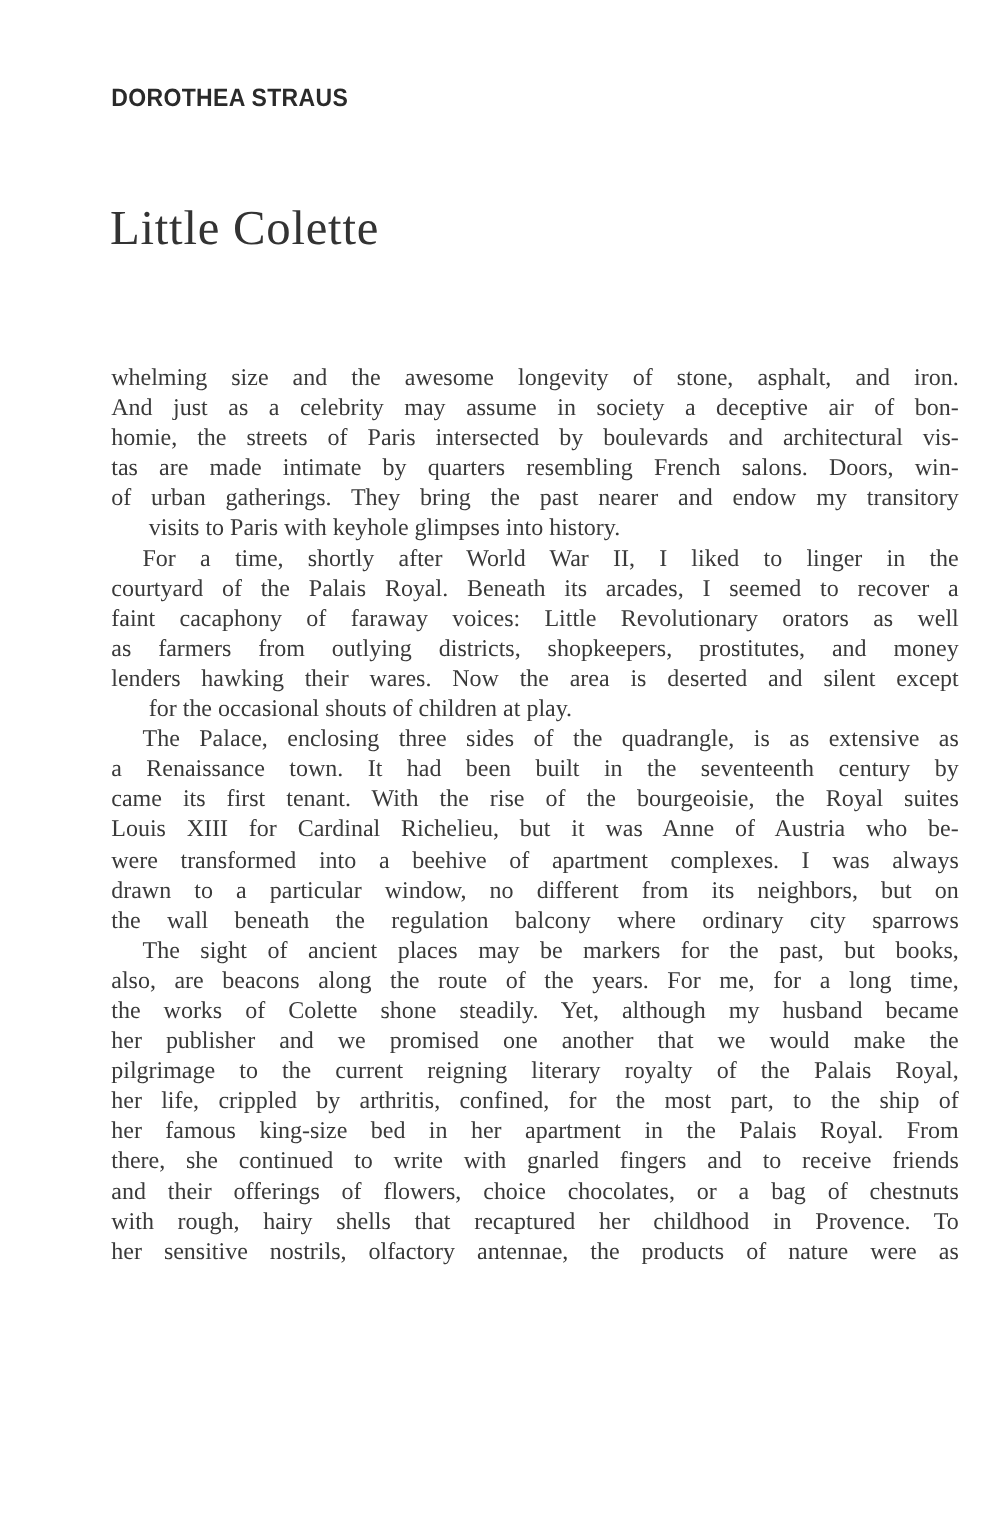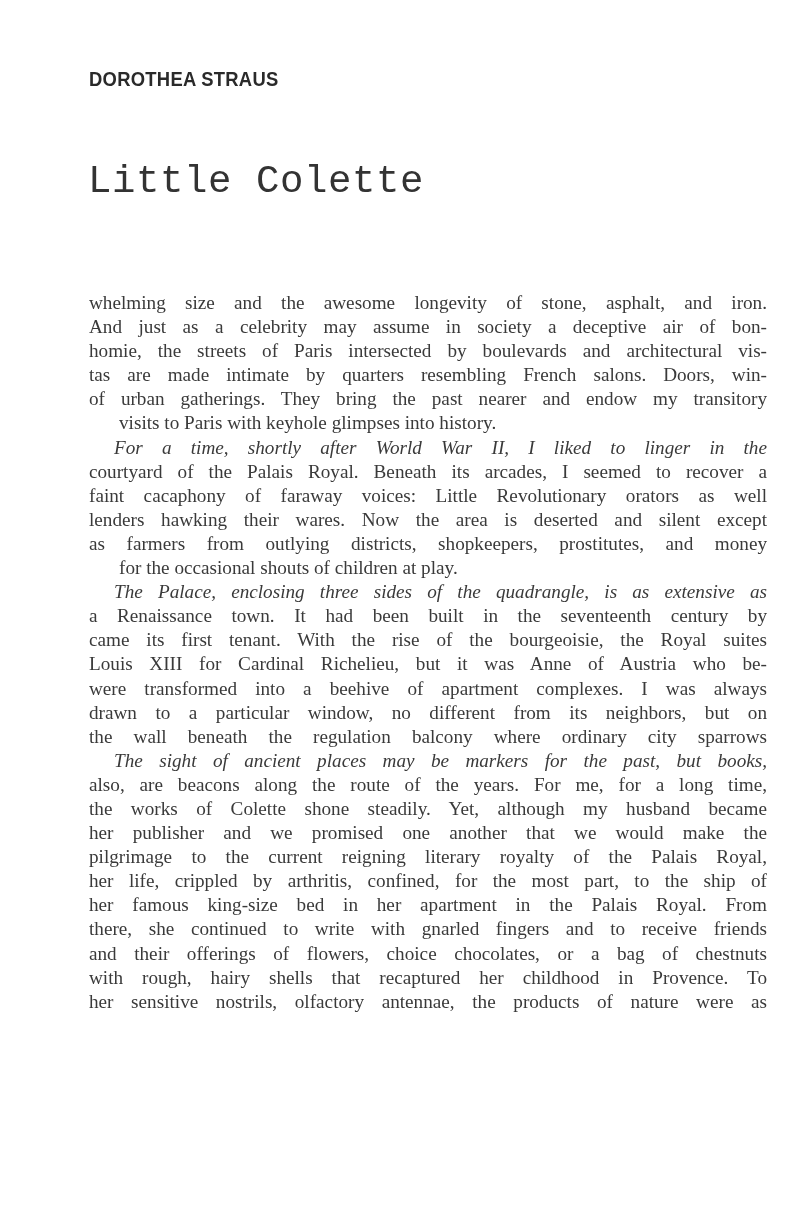--- a/index.html
+++ b/index.html
@@ -5,34 +5,34 @@
   html, body { margin: 0; padding: 0; background: #ffffff; }
   body { width: 795px; height: 1231px; position: relative; overflow: hidden; }
   .author {
     position: absolute; left: 89px; top: 68px;
     font-family: "Liberation Sans", sans-serif; font-weight: bold;
     font-size: 20px; letter-spacing: 0.3px; color: #2a2a2a;
     transform: scaleX(0.92); transform-origin: left top;
   }
   .title {
     position: absolute; left: 88px; top: 160px;
-    font-family: Liberation Mono, monospace; font-size: 39px;
+    font-family: Liberation Serif, serif; font-size: 39px;
     color: #333333; letter-spacing: 0.6px; font-weight: normal; margin: 0;
   }
   .body-text {
     position: absolute; left: 89px; top: 291px; width: 678px;
     font-family: "Liberation Serif", serif; font-size: 19.2px;
     color: #3a3a3a; line-height: 24.1px;
   }
   .line {
     display: block; text-align: justify; text-align-last: justify;
     white-space: nowrap; height: 24.1px;
   }
   .line.last { text-align-last: left; margin-left: 30px; }
-  .line.indent { text-indent: 25px; font-style: italic; }
+  .line.indent { text-indent: 25px; }
   .dropcap { font-family: "Liberation Sans", sans-serif; font-weight: bold; color: #222; font-size: 20px; }
 </style>
 </head>
 <body>
 
 <div class="author">DOROTHEA STRAUS</div>
 <h1 class="title">Little Colette</h1>
 
 <div class="body-text">
 
@@ -42,22 +42,22 @@
     <span class="line">homie, the streets of Paris intersected by boulevards and architectural vis-</span>
     <span class="line">tas are made intimate by quarters resembling French salons. Doors, win-</span>
     <span class="line">of urban gatherings. They bring the past nearer and endow my transitory</span>
     <span class="line last">visits to Paris with keyhole glimpses into history.</span>
   </div>
 
   <div>
     <span class="line indent">For a time, shortly after World War II, I liked to linger in the</span>
     <span class="line">courtyard of the Palais Royal. Beneath its arcades, I seemed to recover a</span>
     <span class="line">faint cacaphony of faraway voices: Little Revolutionary orators as well</span>
+    <span class="line">as farmers from outlying districts, shopkeepers, prostitutes, and money</span>
     <span class="line">lenders hawking their wares. Now the area is deserted and silent except</span>
-    <span class="line">as farmers from outlying districts, shopkeepers, prostitutes, and money</span>
     <span class="line last">for the occasional shouts of children at play.</span>
   </div>
 
   <div>
     <span class="line indent">The Palace, enclosing three sides of the quadrangle, is as extensive as</span>
     <span class="line">a Renaissance town. It had been built in the seventeenth century by</span>
     <span class="line">came its first tenant. With the rise of the bourgeoisie, the Royal suites</span>
     <span class="line">Louis XIII for Cardinal Richelieu, but it was Anne of Austria who be-</span>
     <span class="line">were transformed into a beehive of apartment complexes. I was always</span>
     <span class="line">drawn to a particular window, no different from its neighbors, but on</span>

